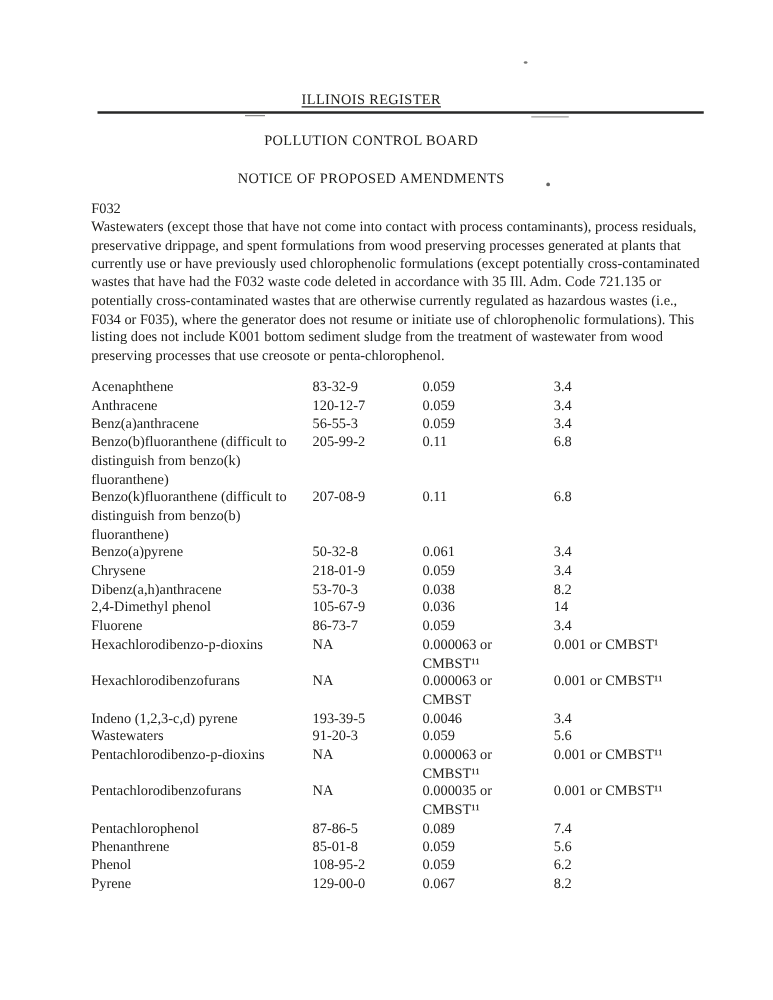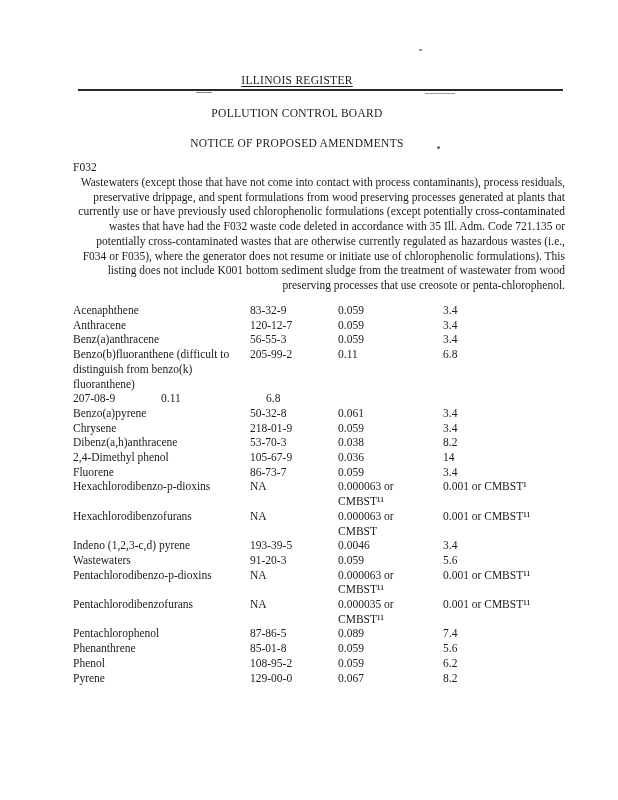--- a/index.html
+++ b/index.html
@@ -73,21 +73,21 @@
     height: 3px;
     background: #4a4a4a;
     border-radius: 50%;
     opacity: 0.85;
   }
   .waste-code { top: 160px; left: 73px; }
   .para {
     top: 175px;
     left: 73px;
     width: 492px;
-    text-align: right;
+    text-align: left;
   }
   .doc-table {
     position: absolute;
     top: 303px;
     left: 73px;
     width: 505px;
   }
   .t-row {
     display: flex;
     align-items: flex-start;
@@ -145,20 +145,21 @@
       </div>
 
       <div class="t-row">
         <div class="c1">Benzo(b)fluoranthene (difficult to distinguish from benzo(k) fluoranthene)</div>
         <div class="c2">205-99-2</div>
         <div class="c3">0.11</div>
         <div class="c4">6.8</div>
       </div>
 
       <div class="t-row">
+        <div class="c1">Benzo(k)fluoranthene (difficult to distinguish from benzo(b) fluoranthene)</div>
         <div class="c2">207-08-9</div>
         <div class="c3">0.11</div>
         <div class="c4">6.8</div>
       </div>
 
       <div class="t-row">
         <div class="c1">Benzo(a)pyrene</div>
         <div class="c2">50-32-8</div>
         <div class="c3">0.061</div>
         <div class="c4">3.4</div>

